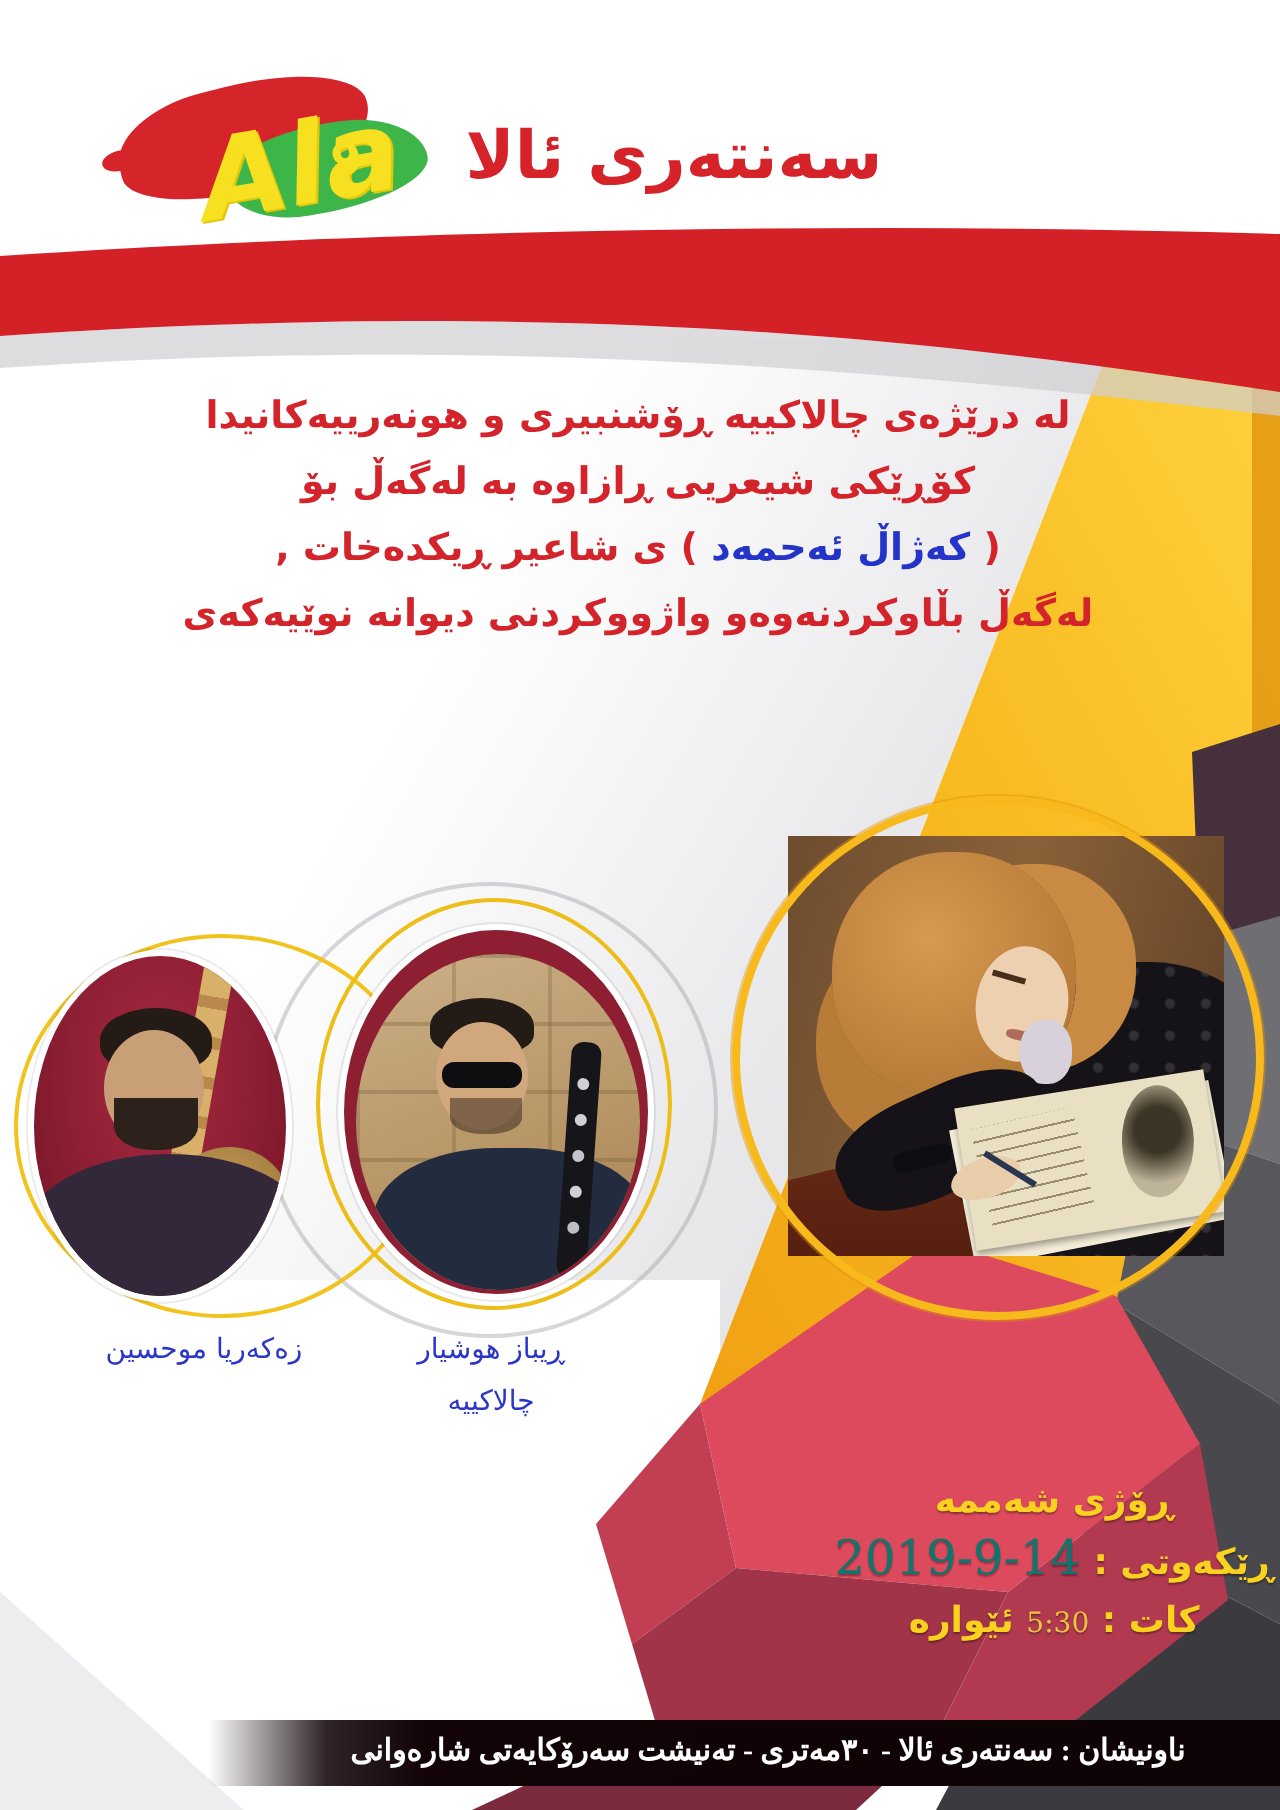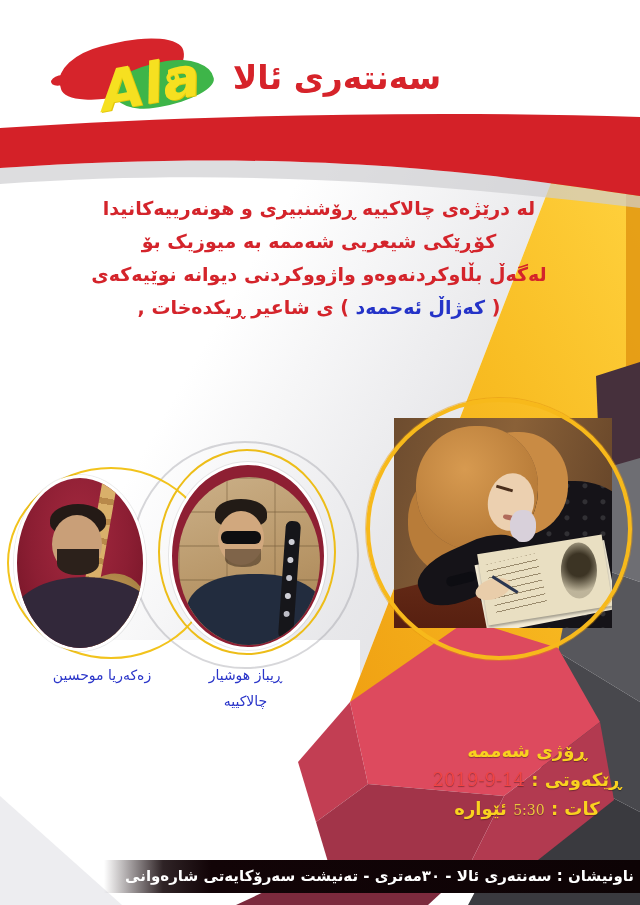--- a/index.html
+++ b/index.html
@@ -107,26 +107,26 @@
 
   
   .caption{z-index:5;direction:rtl;text-align:center;color:#2a35c9;font-weight:normal;font-size:14px;line-height:26px;}
   .cap-left{left:22px;top:662px;width:160px;}
   .cap-mid{left:168px;top:662px;width:155px;}
 
   
   .event{left:408px;top:736px;width:238px;z-index:6;direction:rtl;text-align:center;
     color:#f9d21f;font-weight:bold;font-size:18px;line-height:29px;
     text-shadow:0 1px 1px rgba(0,0,0,.35);}
-  .event .num{font-family:"DejaVu Serif",serif;font-weight:normal;color:#ef4444;font-size:18px;letter-spacing:1px;}
+  .event .num{font-family:"DejaVu Serif",serif;font-weight:normal;color:#0f766e;font-size:24px;letter-spacing:1px;}
   .event .num-sm{font-family:"DejaVu Serif",serif;font-weight:normal;color:#ecc53e;font-size:14px;}
 
   
   .addr-bar{left:104px;top:860px;width:536px;height:33px;z-index:7;
-    background:linear-gradient(90deg,rgba(18,5,8,0) 0%,rgba(18,5,8,.88) 11%,#120407 20%,#0d0305 100%);}
+    background:linear-gradient(90deg,rgba(18,5,8,0) 0%,rgba(18,5,8,.88) 11%,#120407 20%,#0d0305 100%);font-family:Liberation Serif, serif;}
   .addr-bar .txt{position:absolute;left:30px;right:6px;top:0;height:33px;line-height:32px;
     color:#ffffff;font-size:15px;font-weight:bold;text-align:center;direction:rtl;white-space:nowrap;}
 </style>
 </head>
 <body>
 
 <div class="poster">
 
   <svg class="bg" width="640" height="905" viewBox="0 0 640 905">
     <defs>
@@ -173,25 +173,25 @@
     <div class="stroke-red"></div>
     <div class="stroke-green"></div>
     <div class="ala">Ala</div>
     <div class="ala-dot">9</div>
   </div>
 
   <div class="abs brand-title">سەنتەری ئالا</div>
 
   <div class="abs announce">
     <div><span class="red">لە درێژەی چالاکییە ڕۆشنبیری و هونەرییەکانیدا</span></div>
-    <div><span class="red">کۆڕێکی شیعریی شەممە بە میوزیک بۆ</span></div>
-    <div><span class="red">لەگەڵ بڵاوکردنەوەو واژووکردنی دیوانە نوێیەکەی</span></div>
+    <div><span class="red">کۆڕێکی شیعریی ڕازاوە بە لەگەڵ بۆ</span></div>
     <div>
       <span class="red">( </span><span class="blue">کەژاڵ ئەحمەد</span><span class="red"> ) ی شاعیر ڕیکدەخات ,</span>
     </div>
+    <div><span class="red">لەگەڵ بڵاوکردنەوەو واژووکردنی دیوانە نوێیەکەی</span></div>
   </div>
 
   <div class="abs arc-gray"></div>
   <div class="abs ring ring-a"></div>
   <div class="abs ring ring-b"></div>
 
   <div class="abs photo-oud">
     <div class="oud-neck"></div>
     <div class="oud-body"></div>
     <div class="oud-hair"></div>

